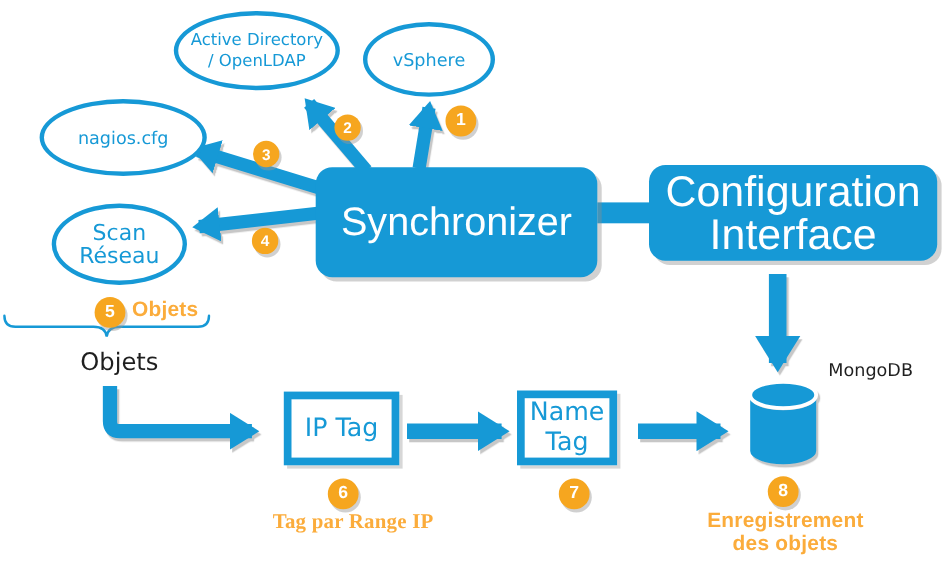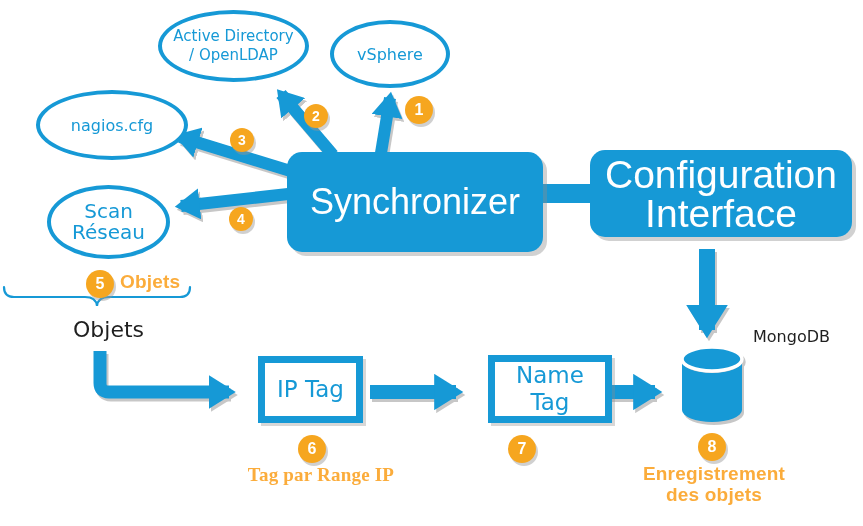--- a/index.html
+++ b/index.html
@@ -37,21 +37,21 @@
 
   
   .tag-box{
     position:absolute;z-index:2;box-sizing:border-box;background:#fff;
     border:7px solid var(--blue,#1699D6);
     display:flex;align-items:center;justify-content:center;text-align:center;
     color:var(--blue,#1699D6);font-size:23px;line-height:27px;white-space:pre-line;
     box-shadow:3px 3px 0 rgba(140,140,140,0.35);
   }
   #ip-tag-box{left:258px;top:356px;width:105px;height:67px;justify-content:center;}
-  #name-tag-box{left:488px;top:355px;width:124px;height:68px;}
+  #name-tag-box{left:470px;top:355px;width:91px;height:68px;}
 
   
   .badge{
     position:absolute;z-index:3;border-radius:50%;
     background:var(--badge-orange,#F6A61F);color:#fff;
     font-family:"Liberation Sans",sans-serif;font-weight:bold;
     display:flex;align-items:center;justify-content:center;
     box-shadow:2px 3px 0 rgba(150,150,150,0.45);
   }
   .badge-lg{width:28px;height:28px;font-size:16px;}

